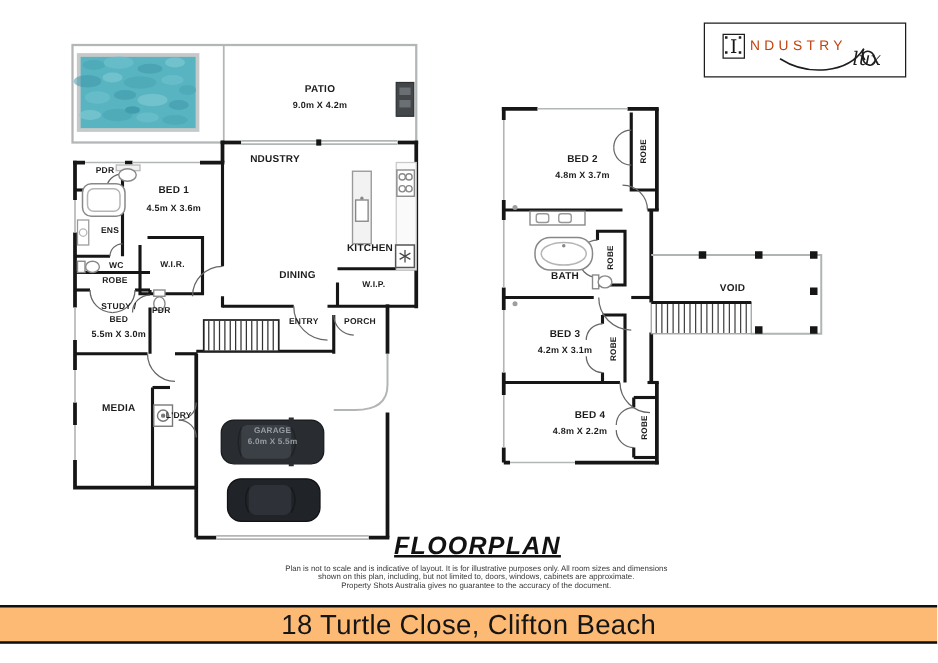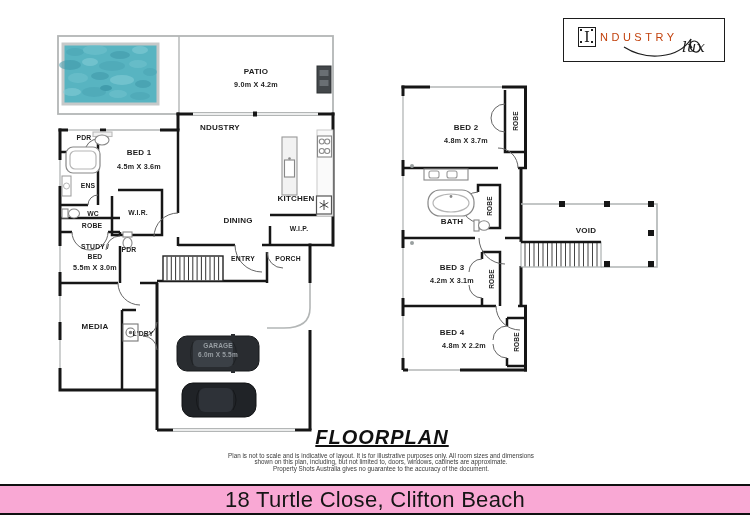--- a/index.html
+++ b/index.html
@@ -23,21 +23,21 @@
   .ibox::before{content:'';position:absolute;width:2px;height:2px;background:#1d1d1d;top:1px;left:1px;
         box-shadow:11px 0 #1d1d1d,0 12px #1d1d1d,11px 12px #1d1d1d;}
   .logo-word{font-size:11px;letter-spacing:3.5px;margin-left:4px;color:#c2410c;font-weight:500;}
   .logo-lux{position:absolute;left:107px;top:19px;font:italic 15px "DejaVu Serif",serif;color:#1d1d1d;margin-left:11px;}
   
   .fp-title{position:absolute;left:382px;top:426px;transform:translateX(-50%);
             font-style:italic;font-weight:bold;font-size:20px;letter-spacing:1px;color:#111;text-decoration:underline;}
   .disclaimer{position:absolute;left:381px;top:453px;transform:translateX(-50%);
               font-size:6.3px;line-height:6.4px;color:#3a3a3a;text-align:center;white-space:nowrap;}
   .addr-bar{position:absolute;left:0;top:484px;width:750px;height:27px;border-top:2.5px solid #101010;
-            border-bottom:2.5px solid #101010;background:#f9a8d4;display:flex;align-items:center;
+            border-bottom:2.5px solid #101010;background:#fdba74;display:flex;align-items:center;
             justify-content:center;box-sizing:content-box;}
   .addr-text{font-size:22px;color:#151515;letter-spacing:.3px;}
 </style>
 </head>
 <body>
 
 <div class="page">
 
   <svg width="750" height="530" viewBox="0 0 750 530">
 
@@ -389,21 +389,21 @@
   <div class="plabel gar" style="left:218px;top:354px">6.0m X 5.5m</div>
 
   <div class="plabel lbl" style="left:466px;top:127px">BED 2</div>
   <div class="plabel dim" style="left:466px;top:140px">4.8m X 3.7m</div>
   <div class="plabel vert" style="left:515px;top:121px">ROBE</div>
   <div class="plabel lbl" style="left:452px;top:221px">BATH</div>
   <div class="plabel vert" style="left:489px;top:206px">ROBE</div>
   <div class="plabel lbl" style="left:452px;top:267px">BED 3</div>
   <div class="plabel dim" style="left:452px;top:280px">4.2m X 3.1m</div>
   <div class="plabel vert" style="left:491px;top:279px">ROBE</div>
-  <div class="plabel lbl" style="left:452px;top:332px">BED 4</div>
+  <div class="plabel lbl" style="left:472px;top:332px">BED 4</div>
   <div class="plabel dim" style="left:464px;top:345px">4.8m X 2.2m</div>
   <div class="plabel vert" style="left:516px;top:342px">ROBE</div>
   <div class="plabel lbl" style="left:586px;top:230px">VOID</div>
 
   <div class="logo">
     <div class="logo-row">
       <span class="ibox">I</span>
       <span class="logo-word">NDUSTRY</span>
     </div>
     <svg width="159" height="41" style="left:0;top:0;">

